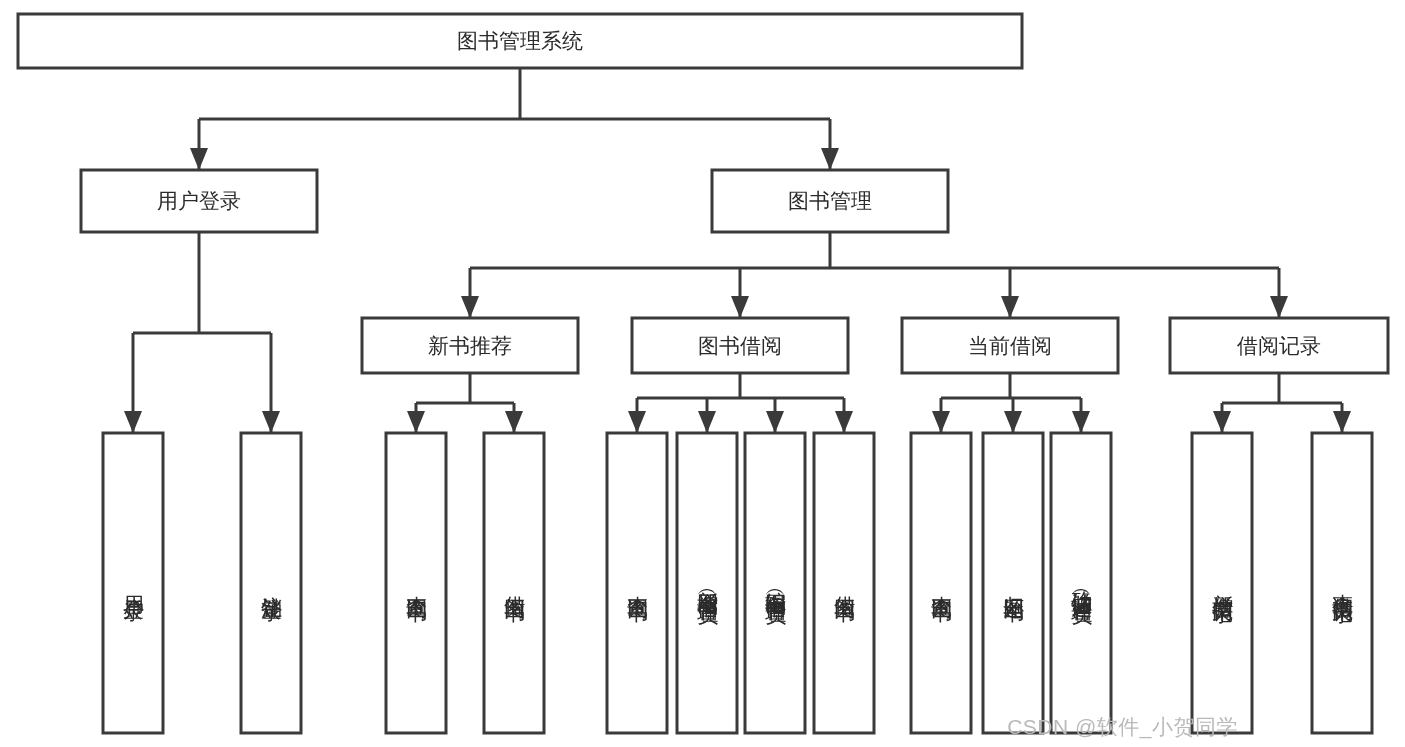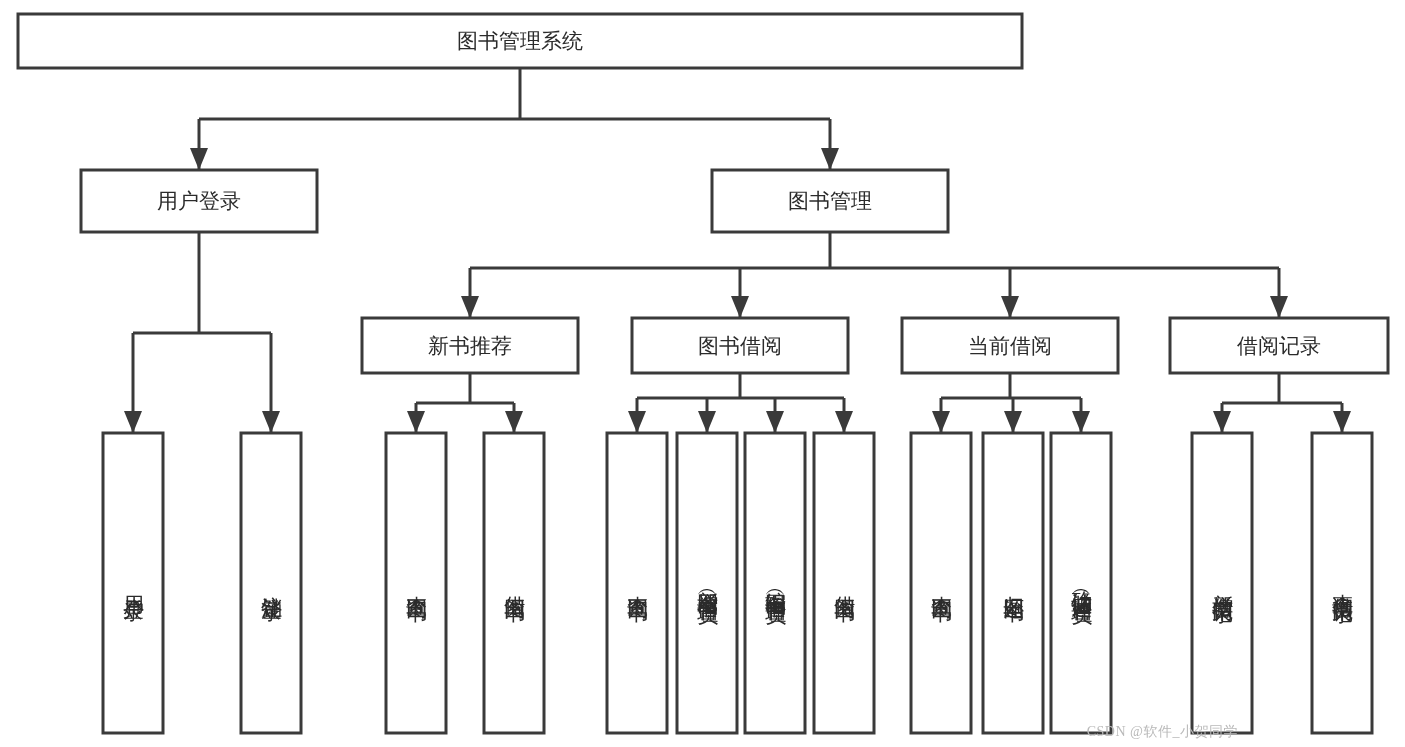--- a/index.html
+++ b/index.html
@@ -64,22 +64,22 @@
     line-height: 1.12;
     color: #2b2b2b;
     letter-spacing: 2px;
     white-space: nowrap;
     text-align: center;
   }
   .watermark {
     position: absolute;
     right: 14px;
     bottom: 6px;
-    font-family: Liberation Serif, serif;
-    font-size: 14px;
+    font-family: Liberation Sans, sans-serif;
+    font-size: 21px;
     color: #b9b9b9;
     letter-spacing: 0.5px;
     white-space: nowrap;
     user-select: none;
   }
 </style>
 </head>
 <body>
 
 <div id="diagram-root">

